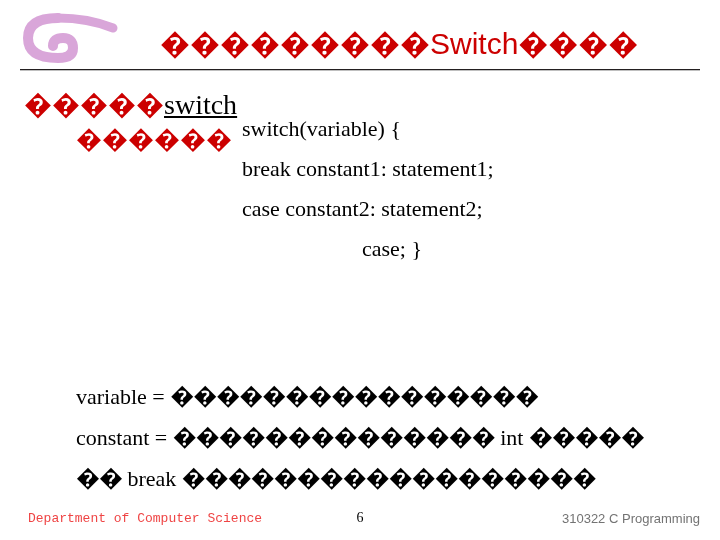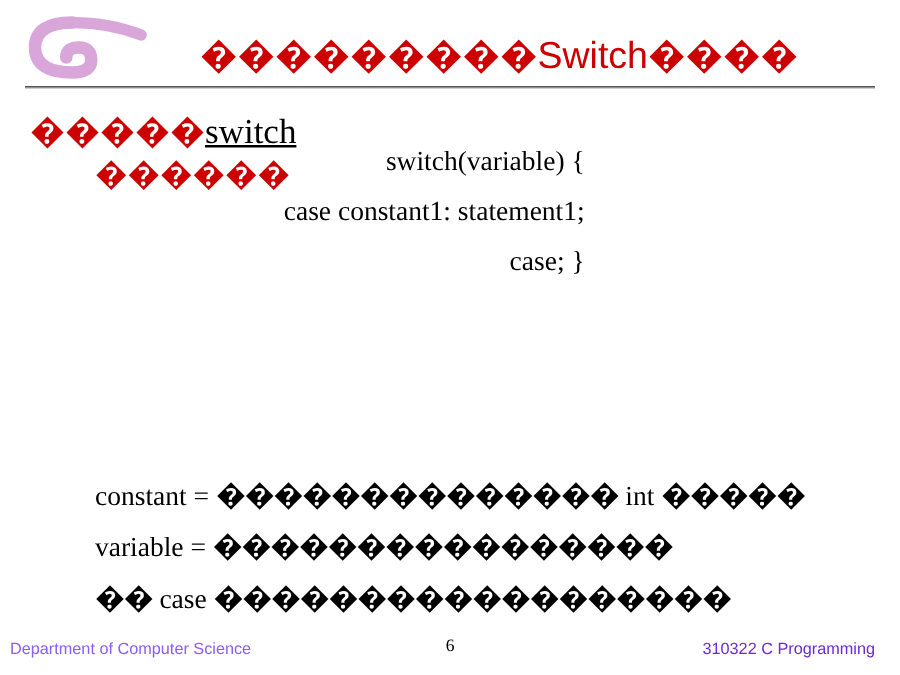--- a/index.html
+++ b/index.html
@@ -58,62 +58,61 @@
     position: absolute;
     top: 120px;
     left: 76px;
     font-size: 26px;
     color: #cc0000;
     font-family: Arial, sans-serif;
   }
   .codeblock {
     position: absolute;
     top: 118px;
-    left: 227px;
+    left: 242px;
     font-size: 22px;
     color: #000;
     line-height: 1.0;
-    text-align: right;
   }
   .codeblock .line { margin-bottom: 18px; white-space: nowrap; }
   .codeblock .indent1 { padding-left: 0; }
   .codeblock .indent2 { padding-left: 120px; }
   .notes {
     position: absolute;
     top: 378px;
     left: 76px;
     right: 8px;
     font-size: 22px;
     color: #000;
   }
   .notes .row { white-space: nowrap; margin-bottom: 8px; }
   .notes .boxes { font-family: Arial, sans-serif; font-size: 24px; letter-spacing: -1px; }
   .footer-left {
     position: absolute;
-    left: 8px;
+    left: 28px;
     bottom: 14px;
     font-size: 13px;
-    color: #8b5cf6;
-    font-family: Liberation Sans, sans-serif;
+    color: #ef4444;
+    font-family: Liberation Mono, monospace;
   }
   .footer-mid {
     position: absolute;
     left: 0;
     right: 0;
     bottom: 14px;
     text-align: center;
     font-size: 14px;
     color: #000;
   }
   .footer-right {
     position: absolute;
     right: 20px;
     bottom: 14px;
     font-size: 13px;
-    color: #6d28d9;
+    color: #737373;
     font-family: Arial, sans-serif;
     text-align: right;
   }
 </style>
 </head>
 <body>
 
 <div class="slide">
 
   <svg class="logo" viewBox="0 0 110 60">
@@ -130,33 +129,34 @@
   <div class="sub1">
     <span>�����</span><span class="u">switch</span>
   </div>
 
   <div class="sub2">
     <span>������</span>
   </div>
 
   <div class="codeblock">
     <div class="line indent1">switch(variable) {</div>
-    <div class="line indent1">case constant1: statement1;</div>
+    <div class="line indent1">break constant1: statement1;</div>
+    <div class="line indent1">case constant2: statement2;</div>
     <div class="line indent2">case; }</div>
   </div>
 
   <div class="notes">
     <div class="row">
+      <span>variable = </span><span class="boxes">����������������</span>
+    </div>
+    <div class="row">
       <span>constant = </span><span class="boxes">��������������</span><span> int </span><span class="boxes">�����</span>
     </div>
     <div class="row">
-      <span>variable = </span><span class="boxes">����������������</span>
-    </div>
-    <div class="row">
-      <span class="boxes">��</span><span> case </span><span class="boxes">������������������</span>
+      <span class="boxes">��</span><span> break </span><span class="boxes">������������������</span>
     </div>
   </div>
 
   <div class="footer-left">Department of Computer Science</div>
   <div class="footer-mid">6</div>
   <div class="footer-right">310322 C Programming</div>
 
 </div>
 
 </body></html>

